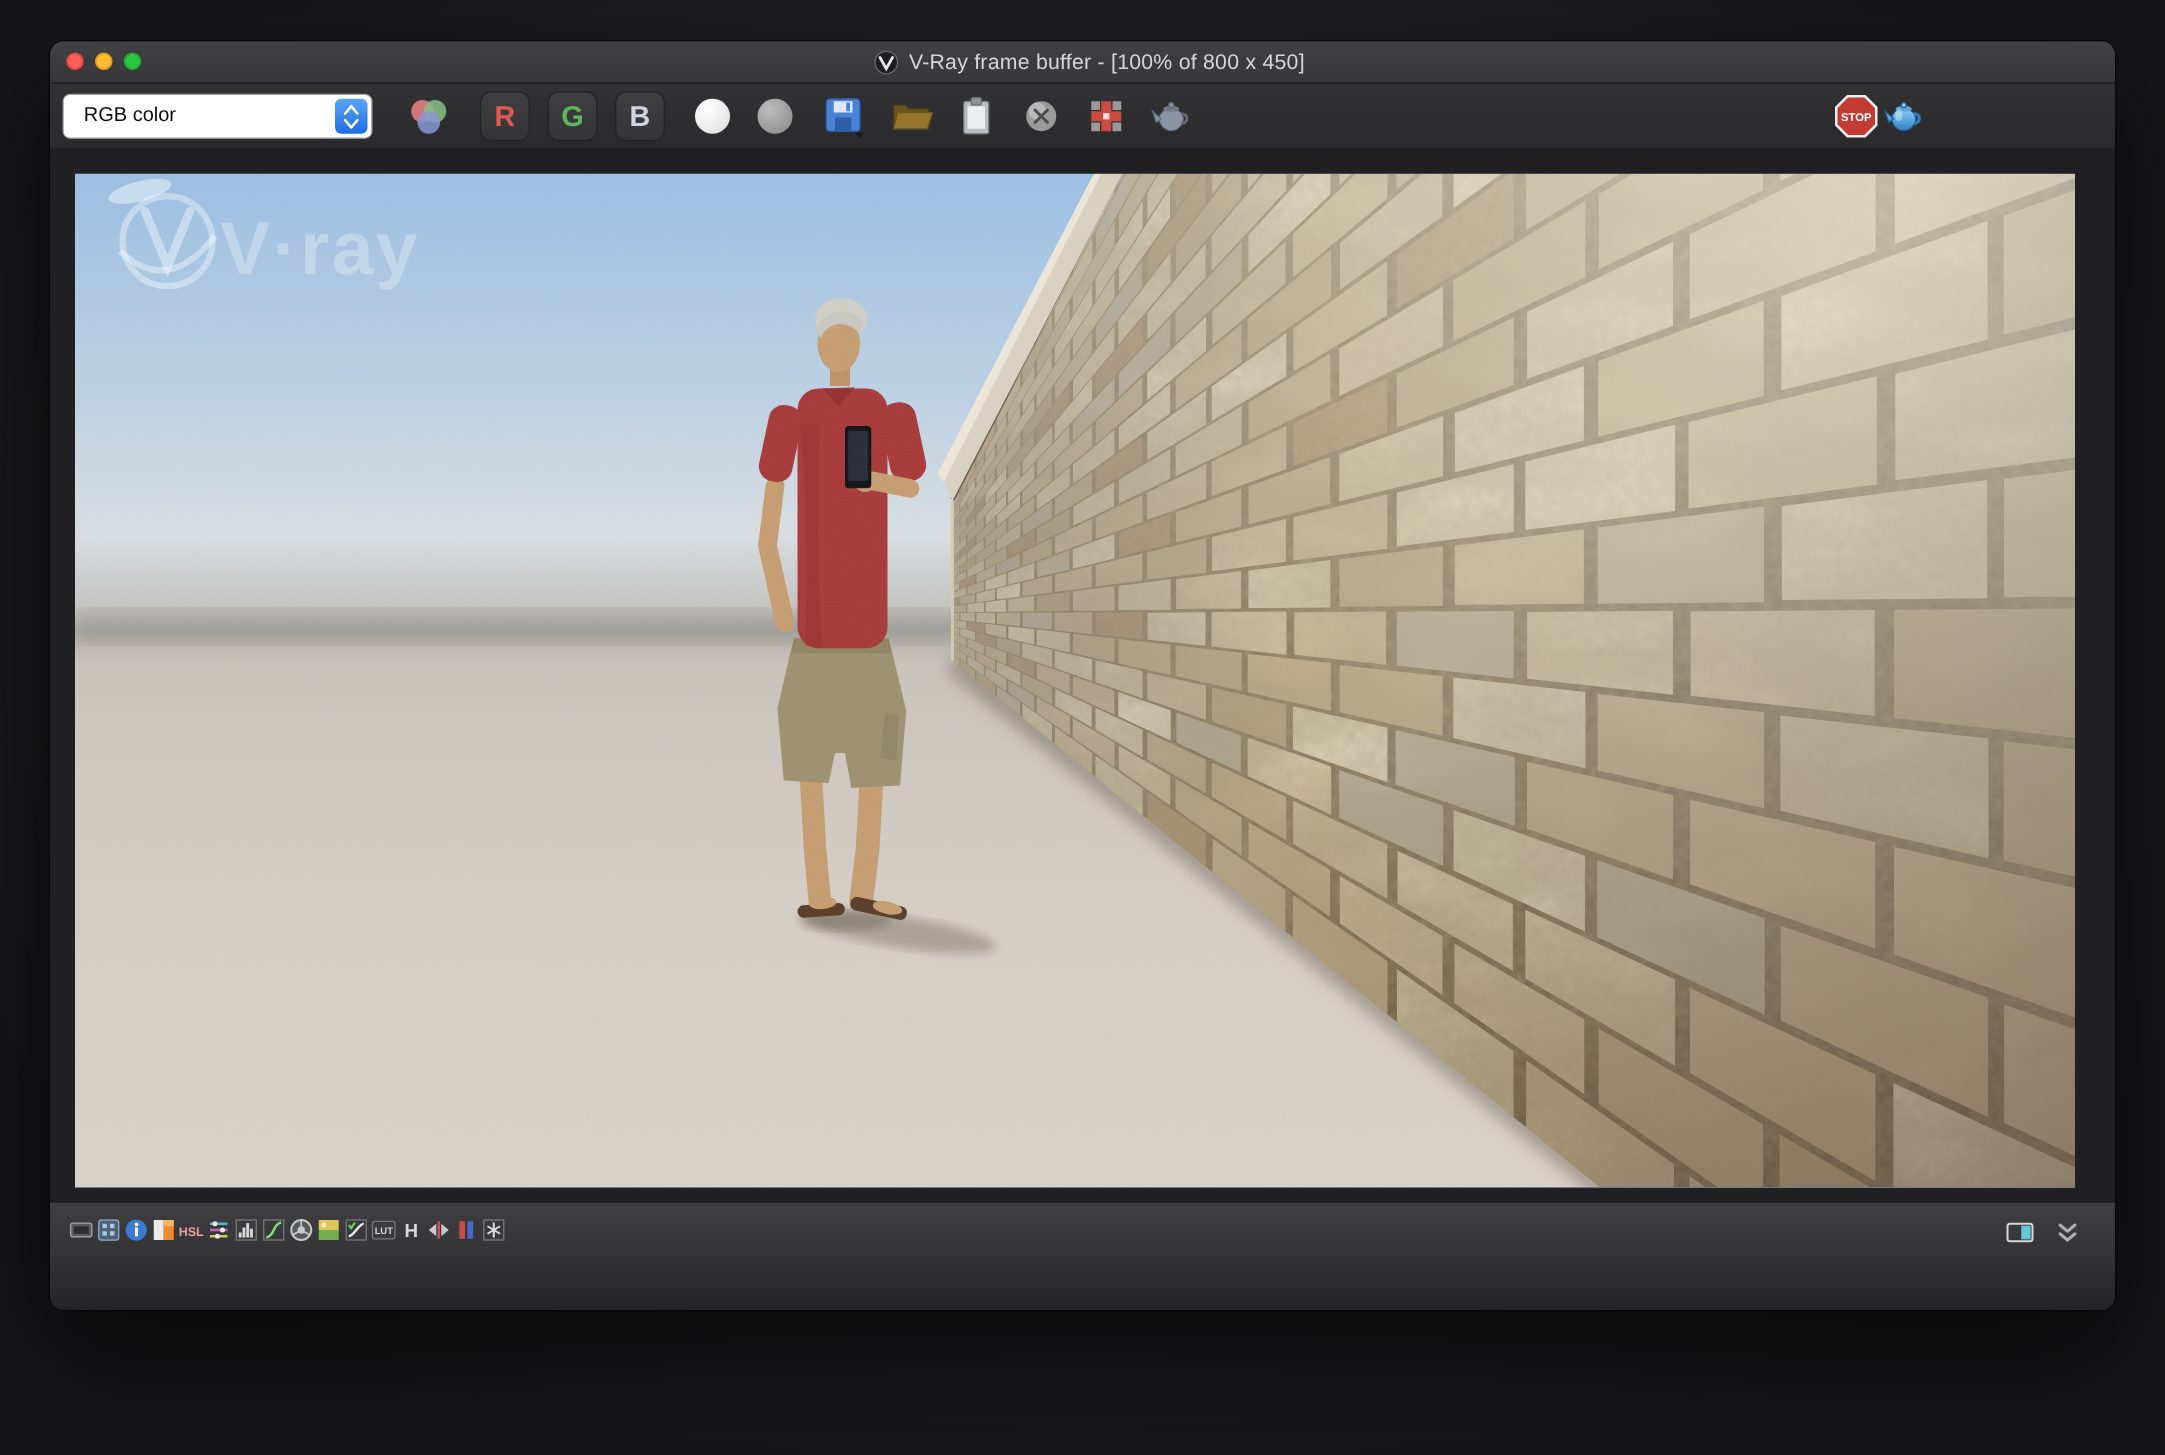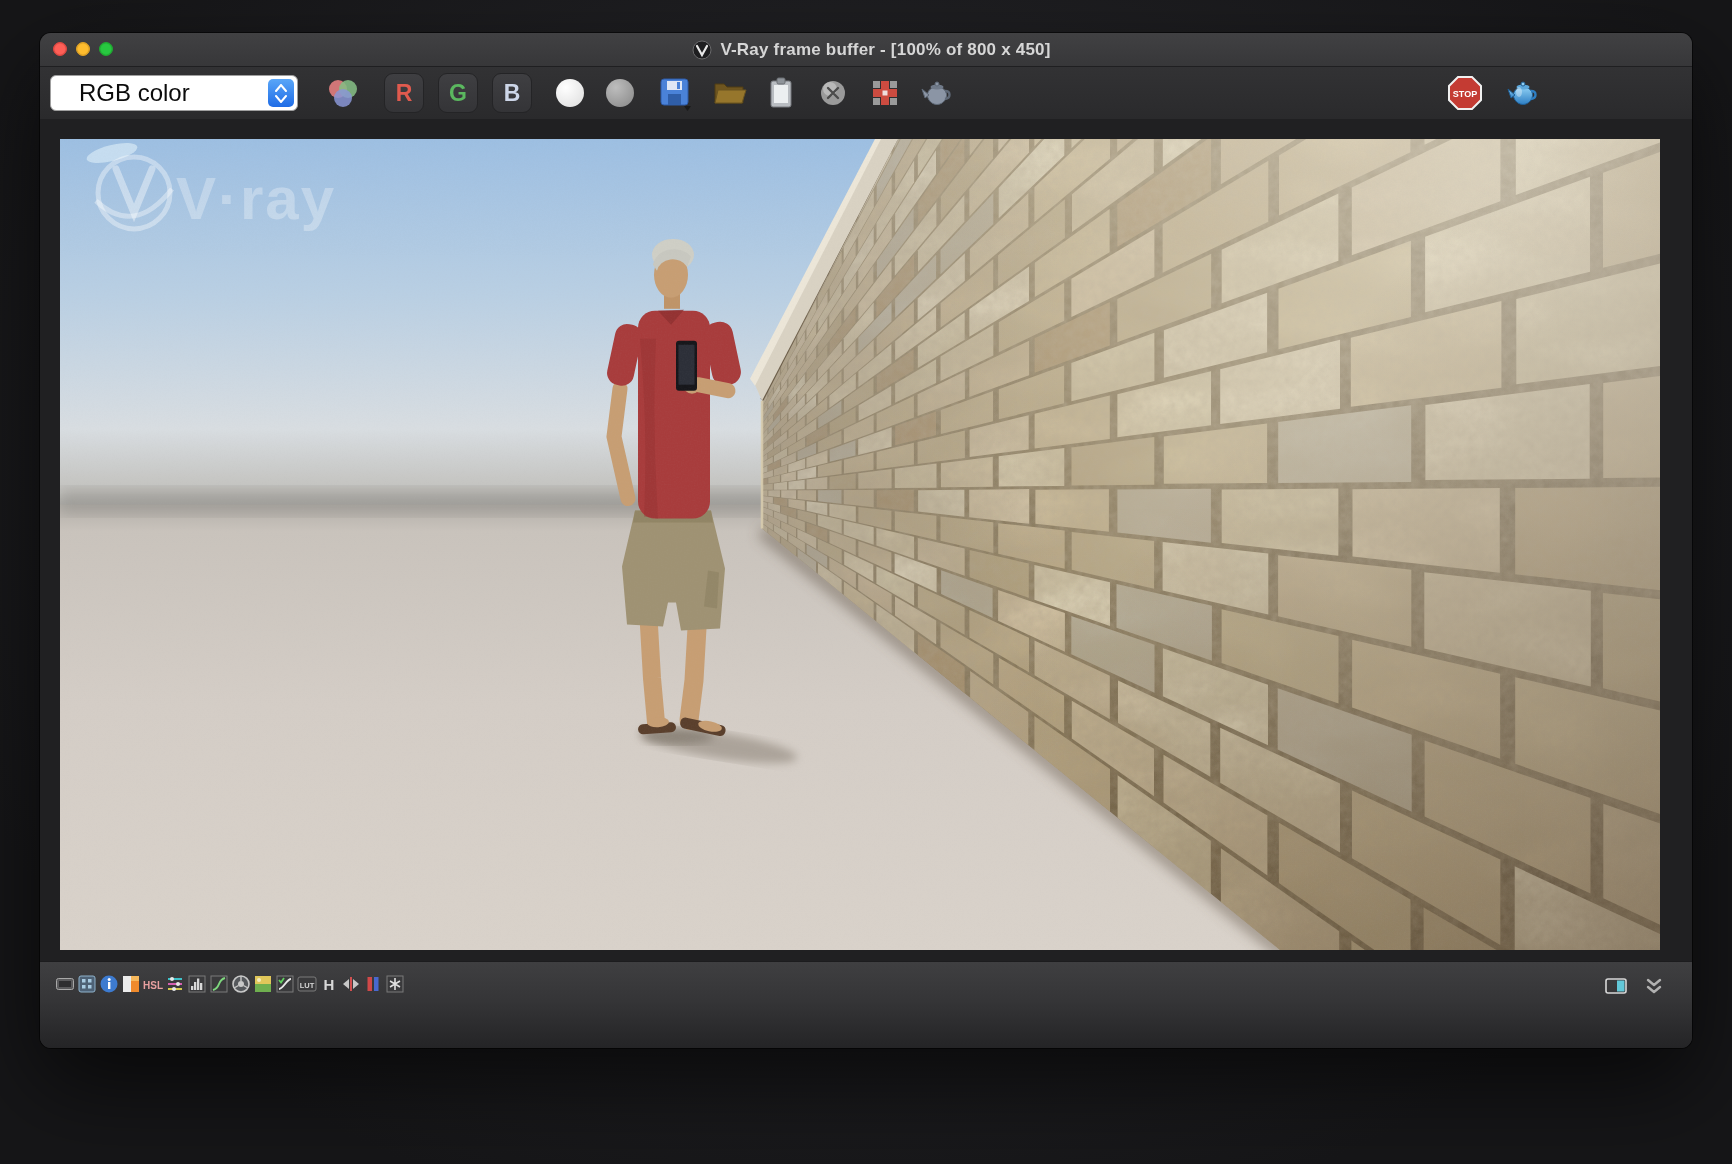--- a/index.html
+++ b/index.html
@@ -19,48 +19,48 @@
   .titlebar{
     height:33px;flex:0 0 33px;position:relative;
     background:linear-gradient(#414143,#373739);
     border-bottom:1px solid #1f1f21;
   }
   .traffic{position:absolute;left:13px;top:9px;display:flex;gap:9px;}
   .tl{width:14px;height:14px;border-radius:50%;box-shadow:inset 0 0 1px rgba(0,0,0,.4);}
   .title-wrap{
     position:absolute;left:0;right:0;top:0;height:33px;
     display:flex;align-items:center;justify-content:center;gap:8px;
-    color:#d6d6d6;font-size:17px;font-weight:700;letter-spacing:.2px;padding-left:11px;
+    color:#d6d6d6;font-size:17px;font-weight:400;letter-spacing:.2px;padding-left:11px;
   }
   
   .toolbar{
     height:52px;flex:0 0 52px;position:relative;
     background:linear-gradient(#323234,#2a2a2c);
     border-bottom:1px solid #202022;
     display:flex;align-items:center;
   }
   .chan-select{
     margin-left:10px;width:248px;height:36px;background:#fff;border:1px solid #9f9f9f;
     border-radius:6px;position:relative;display:flex;align-items:center;
-    font-size:24px;color:#0b0b0b;padding-left:28px;box-sizing:border-box;
+    font-size:16px;color:#0b0b0b;padding-left:16px;box-sizing:border-box;
   }
   .stepper{
     position:absolute;right:3px;top:3px;width:26px;height:28px;border-radius:5px;
     background:linear-gradient(#59a6f8,#1f6ce6);display:flex;flex-direction:column;
     align-items:center;justify-content:center;gap:3px;
   }
   .stepper svg{display:block;}
   .tb-btn{
     width:40px;height:40px;border-radius:9px;background:linear-gradient(#3f3f42,#343437);
     border:1px solid #242426;display:flex;align-items:center;justify-content:center;
     font-size:23px;font-weight:700;box-sizing:border-box;
   }
   .tb-ico{width:38px;height:40px;display:flex;align-items:center;justify-content:center;}
   .circle-btn{width:28px;height:28px;border-radius:50%;}
-  .right-group{position:absolute;right:150px;top:0;height:52px;display:flex;align-items:center;gap:20px;}
+  .right-group{position:absolute;right:150px;top:0;height:52px;display:flex;align-items:center;}
   
   .canvas{flex:1 1 auto;position:relative;background:#202022;text-decoration:underline;}
   .render{
     position:absolute;left:20px;top:19px;width:1600px;height:811px;overflow:hidden;
     background:#9dbfe2;
   }
   .render svg{display:block;width:100%;height:100%;}
   
   .statusbar{
     height:86px;flex:0 0 86px;position:relative;

